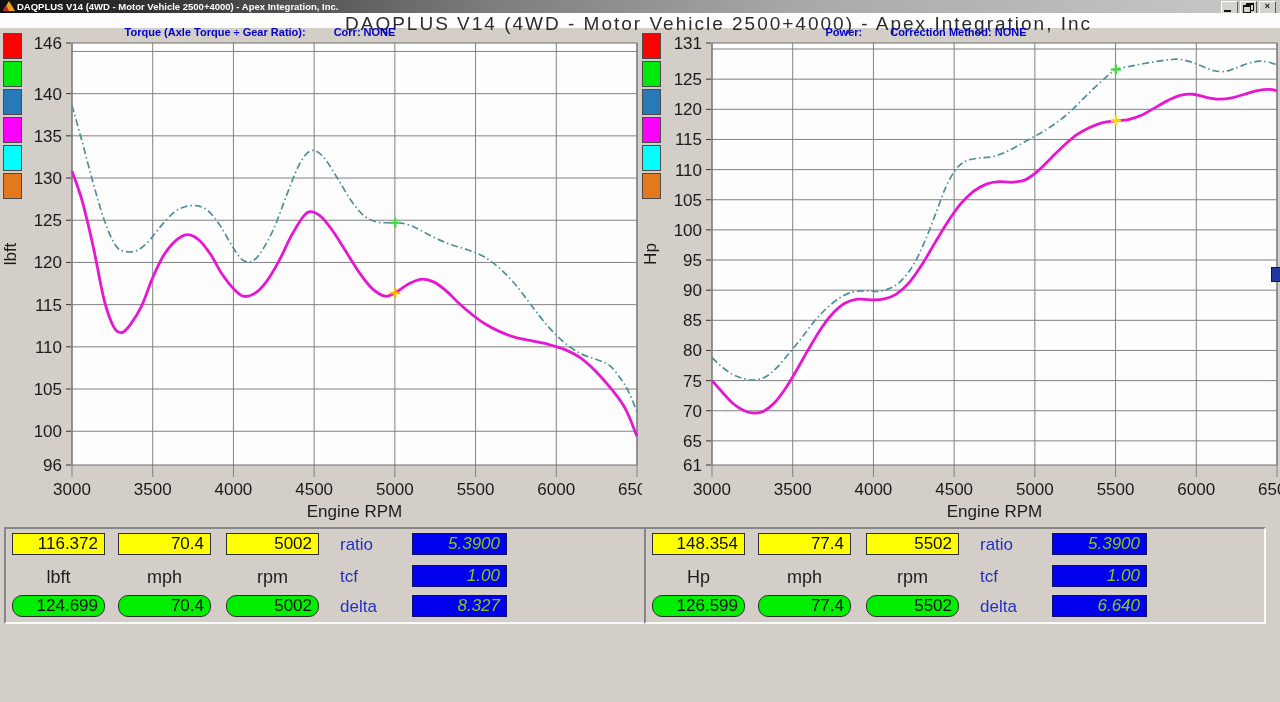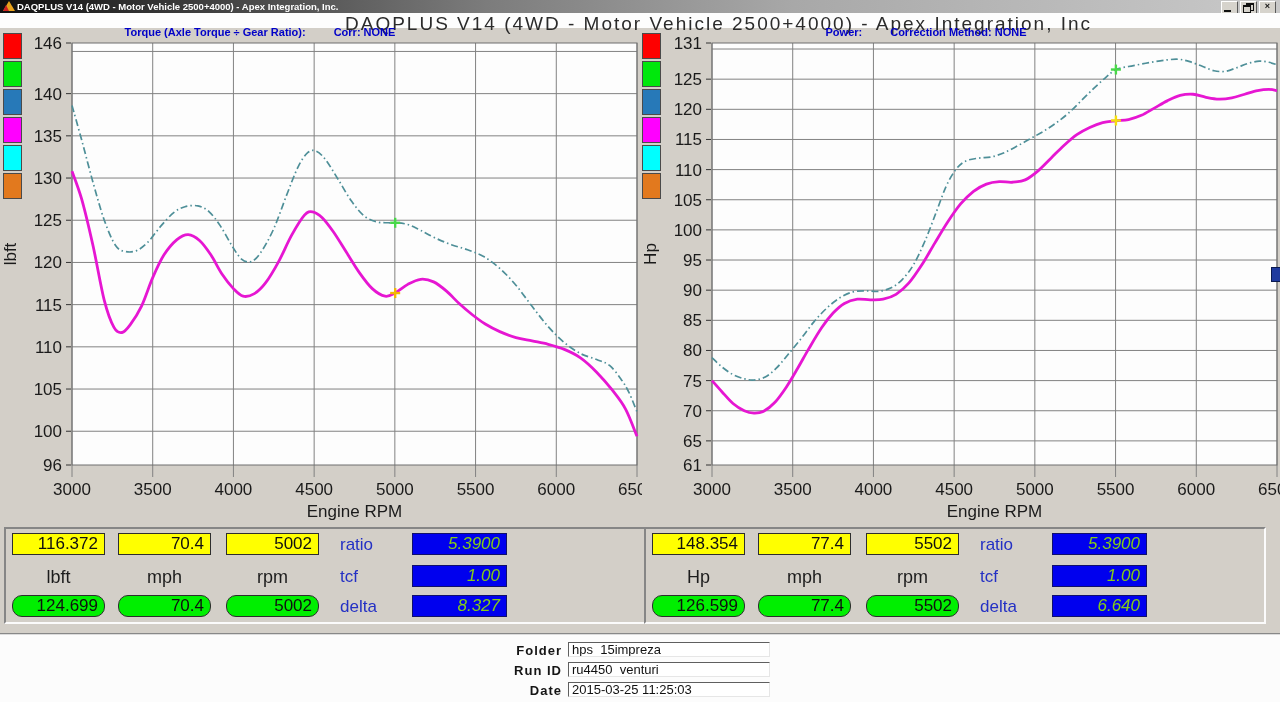--- a/index.html
+++ b/index.html
@@ -280,25 +280,15 @@
     <div class="unit" style="left:220px;top:38px;">rpm</div>
     <div class="statlbl" style="left:334px;top:38px;">tcf</div>
     <div class="vbox blue" style="left:406px;top:36px;width:95px;">1.00</div>
     <div class="vbox green" style="left:6px;top:66px;">126.599</div>
     <div class="vbox green" style="left:112px;top:66px;">77.4</div>
     <div class="vbox green" style="left:220px;top:66px;">5502</div>
     <div class="statlbl" style="left:334px;top:68px;">delta</div>
     <div class="vbox blue" style="left:406px;top:66px;width:95px;">6.640</div>
   </div>
 
-  <div class="footer">
-
-    <div class="field-label" style="left:437px;top:8px;">Folder</div>
-    <input class="field-input" style="left: 568px; top: 7px;" readonly="" value="hps_15impreza">
-    <div class="field-label" style="left:437px;top:28px;">Run ID</div>
-    <input class="field-input" style="left: 568px; top: 27px;" readonly="" value="ru4450_venturi">
-    <div class="field-label" style="left:437px;top:48px;">Date</div>
-    <input class="field-input" style="left: 568px; top: 47px;" readonly="" value="2015-03-25 11:25:03">
-
-  </div>
 
   <div class="edge-widget"></div>
 </div>
 
 </body></html>

